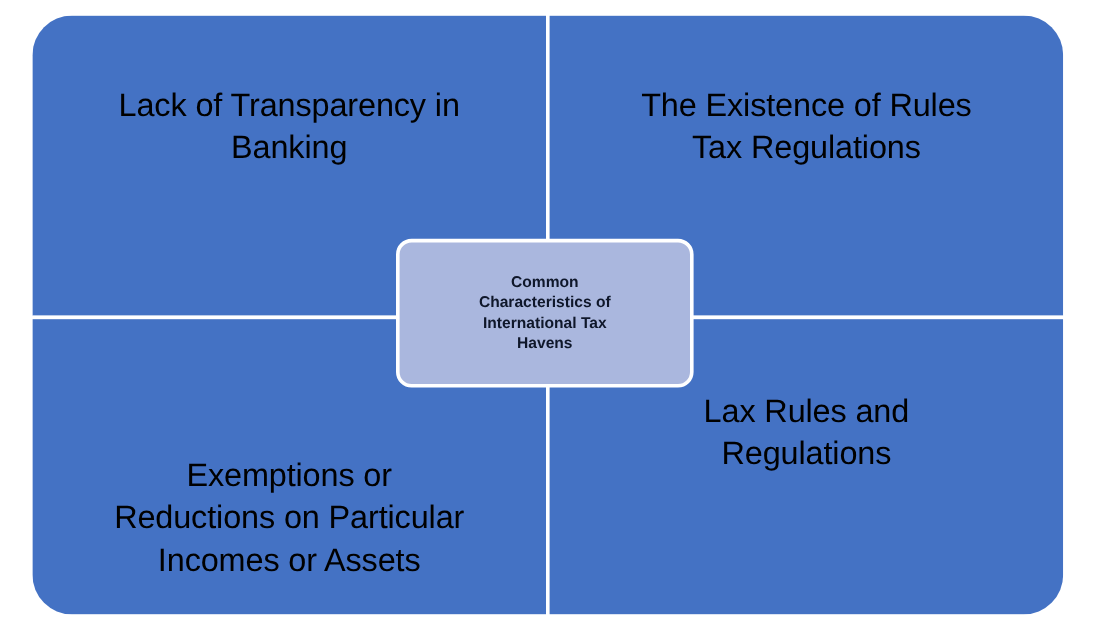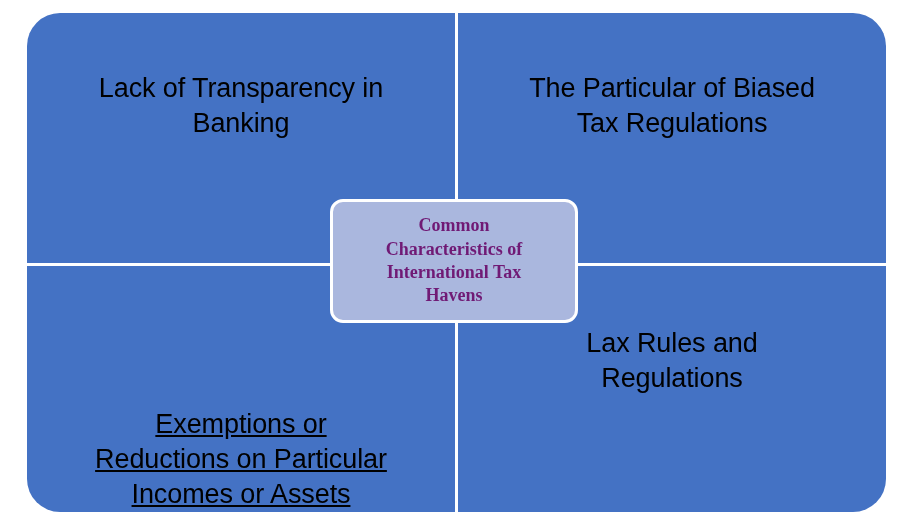--- a/index.html
+++ b/index.html
@@ -53,21 +53,21 @@
     line-height: 1.30;
     font-weight: 400;
     text-align: center;
     white-space: pre-line;
     letter-spacing: -0.1px;
   }
 
   
   #quadrant-top-left    { align-items: flex-start; padding-top: 58px; }
   #quadrant-top-right   { align-items: flex-start; padding-top: 58px; }
-  #quadrant-bottom-left { align-items: flex-end; padding-top: 86px; text-decoration: underline; }
+  #quadrant-bottom-left { align-items: center; padding-top: 86px; }
   #quadrant-bottom-right{ align-items: flex-start; padding-top: 60px; }
 
   .gap-v, .gap-h { background: #ffffff; }
 
   
   #center-box {
     position: absolute;
     left: 330px;
     top: 199px;
     width: 248px;
@@ -76,45 +76,45 @@
     background: #AAB7DE;
     border: 3px solid #ffffff;
     border-radius: 13px;
     display: flex;
     align-items: center;
     justify-content: center;
     padding: 0 6px;
   }
 
   #center-box-label {
-    color: #701a75;
-    font-family: Liberation Serif, serif;
+    color: #0f172a;
+    font-family: Liberation Sans, sans-serif;
     font-weight: bold;
-    font-size: 18px;
+    font-size: 13px;
     line-height: 1.30;
     text-align: center;
     white-space: pre-line;
   }
 </style>
 </head>
 <body>
 
 <div id="diagram-canvas">
 
   <div id="matrix">
 
     <div class="quadrant" id="quadrant-top-left">
       <span class="quadrant-label">Lack of Transparency in
 Banking</span>
     </div>
 
     <div class="gap-v"></div>
 
     <div class="quadrant" id="quadrant-top-right">
-      <span class="quadrant-label">The Particular of Biased
+      <span class="quadrant-label">The Existence of Rules
 Tax Regulations</span>
     </div>
 
     <div class="gap-h"></div>
     <div class="gap-h"></div>
     <div class="gap-h"></div>
 
     <div class="quadrant" id="quadrant-bottom-left">
       <span class="quadrant-label">Exemptions or
 Reductions on Particular

